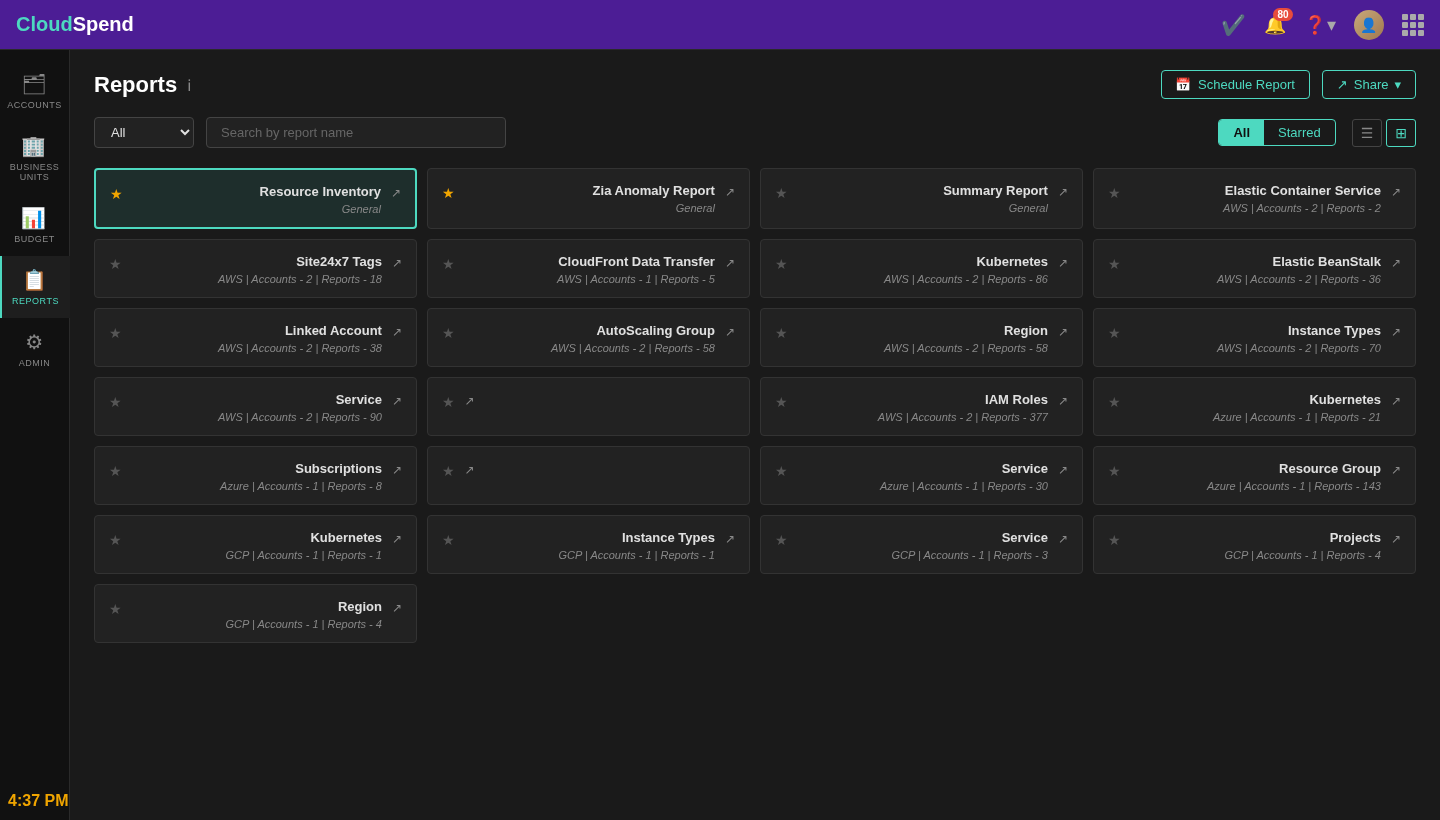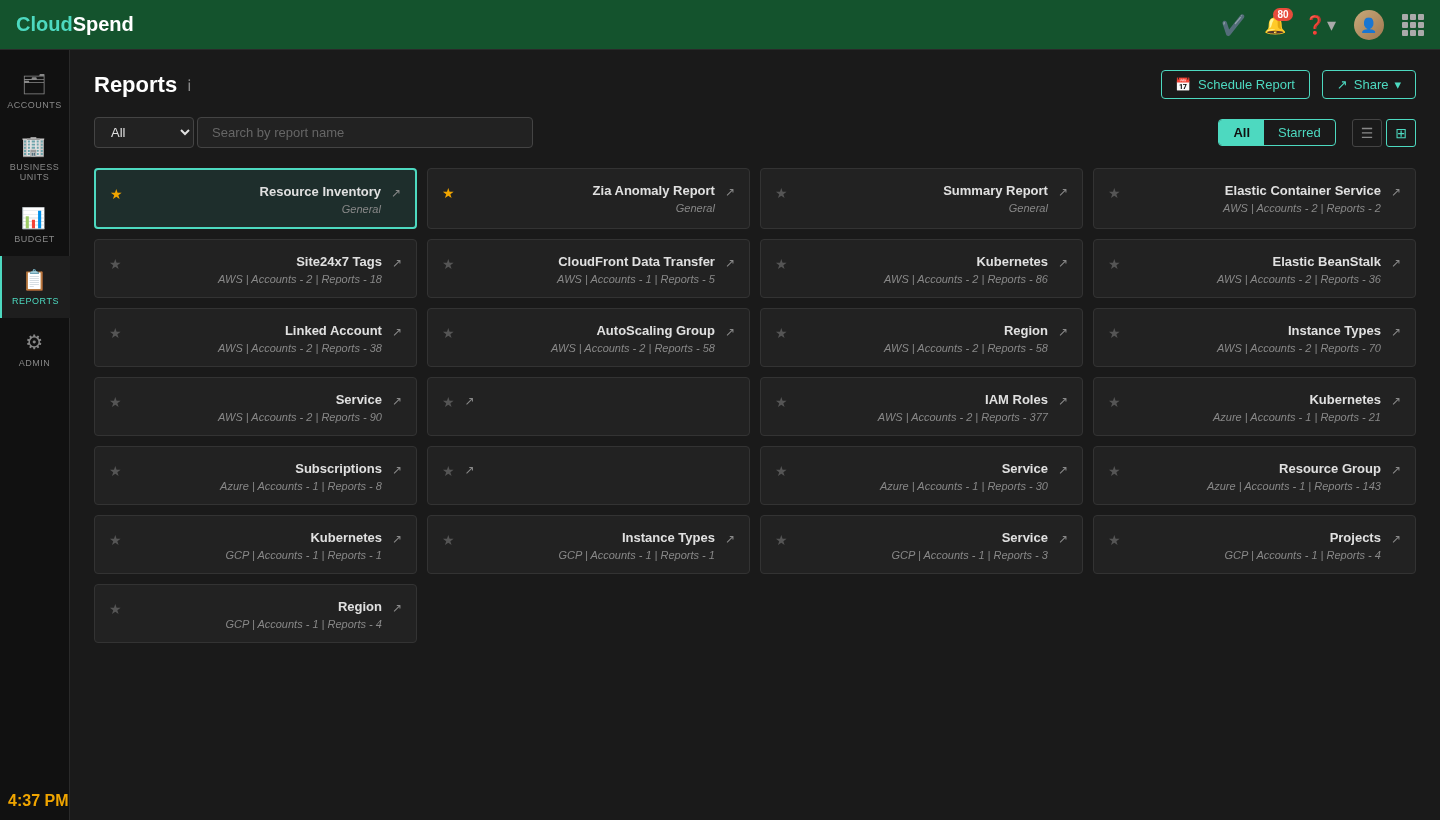--- a/index.html
+++ b/index.html
@@ -1,20 +1,20 @@
 <!DOCTYPE html>
 <html><head>
   <meta charset="utf-8">
   <style>
     * { box-sizing: border-box; margin: 0; padding: 0; }
     body { background: #1a1a1a; color: #e0e0e0; font-family: 'Segoe UI', Arial, sans-serif; width: 1440px; height: 820px; overflow: hidden; }
 
     
     .topbar {
-      background: #14532d;
+      background: #4c1d95;
       height: 50px;
       display: flex;
       align-items: center;
       padding: 0 16px;
       justify-content: space-between;
       border-bottom: 1px solid #2a2a2a;
     }
     .logo {
       font-size: 20px;
       font-weight: bold;
@@ -169,41 +169,41 @@
       font-size: 13px;
       display: flex;
       align-items: center;
       gap: 6px;
     }
 
     
     .filter-bar {
       display: flex;
       align-items: center;
-      gap: 3px;
+      gap: 12px;
       margin-bottom: 20px;
     }
     .filter-select {
       background: #222;
       border: 1px solid #444;
       color: #e0e0e0;
       padding: 6px 12px;
       border-radius: 4px;
       font-size: 13px;
       width: 100px;
       cursor: pointer;
     }
     .search-input {
       background: #222;
       border: 1px solid #444;
       color: #e0e0e0;
       padding: 7px 14px;
       border-radius: 4px;
       font-size: 13px;
-      width: 336px;
+      width: 300px;
     }
     .search-input::placeholder { color: #666; }
     .filter-right {
       margin-left: auto;
       display: flex;
       align-items: center;
       gap: 8px;
     }
     .toggle-group {
       display: flex;

